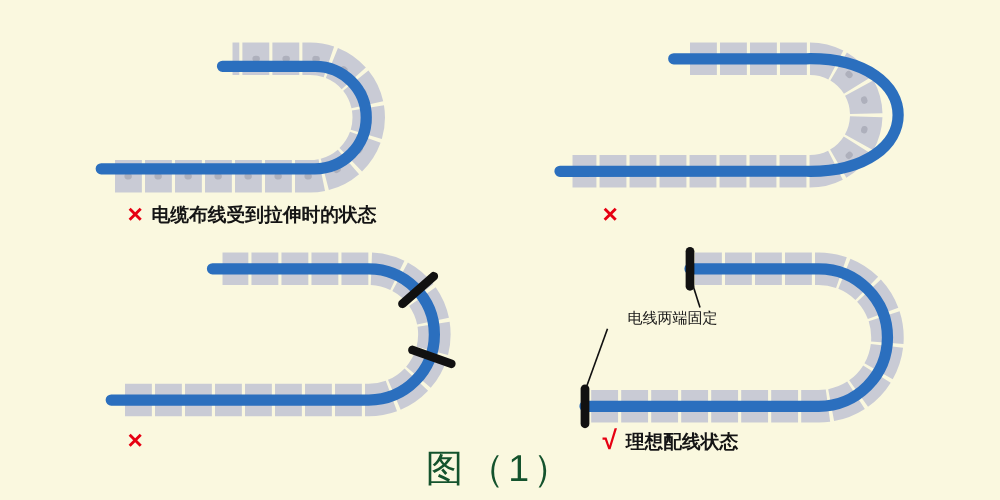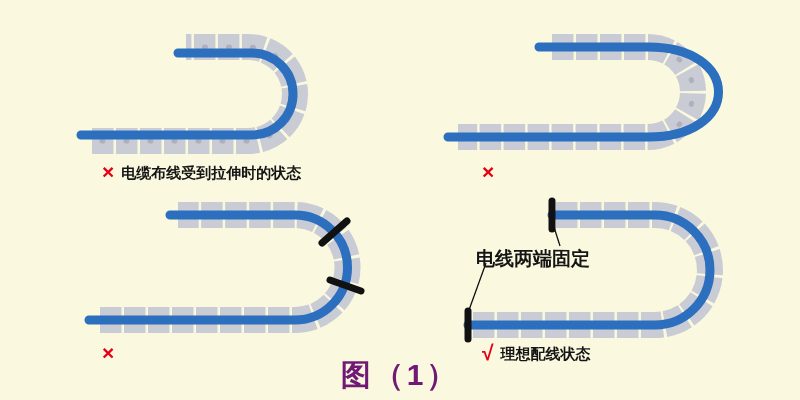--- a/index.html
+++ b/index.html
@@ -15,27 +15,27 @@
     position:absolute;
     display:flex;align-items:center;gap:7px;
     font-weight:bold;font-size:15px;color:#151515;
     white-space:nowrap;line-height:1.2;
   }
   .mark{
     color:#e60012;font-size:21px;font-weight:bold;line-height:1;
     transform:translateY(-1px);
   }
   .annotation{
-    position:absolute;left:476px;top:246px;
-    font-size:19px;font-weight:bold;color:#151515;white-space:nowrap;
+    position:absolute;left:502px;top:246px;
+    font-size:12px;font-weight:normal;color:#151515;white-space:nowrap;
   }
   .figure-title{
     position:absolute;left:0;right:0;top:355px;
     text-align:center;
-    font-size:30px;font-weight:bold;color:#701a75;
+    font-size:30px;font-weight:normal;color:#14532d;
     letter-spacing:3px;
   }
 </style>
 </head>
 <body>
 
 <div class="stage">
 
   <svg width="800" height="400" viewBox="0 0 800 400">
 

